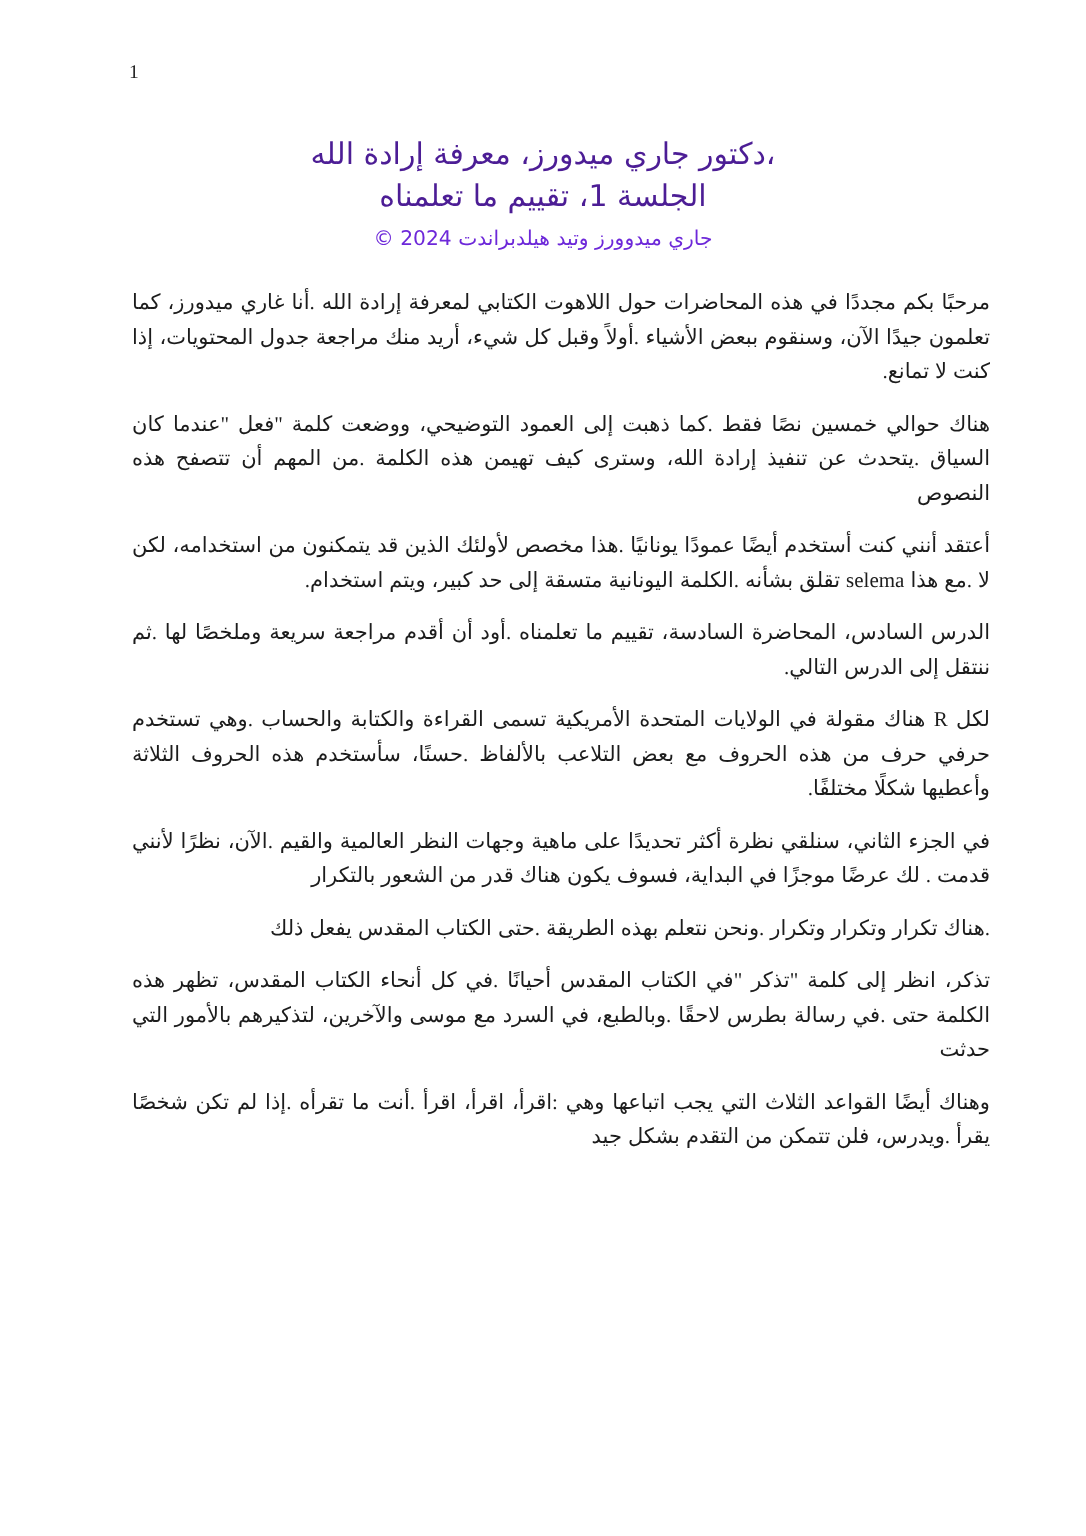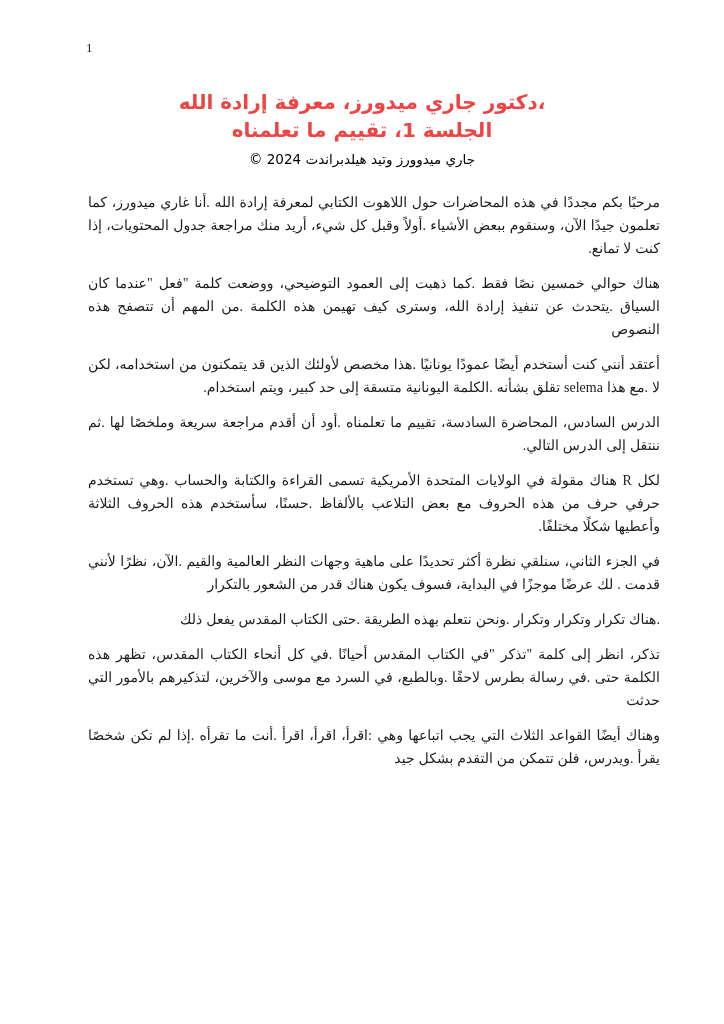--- a/index.html
+++ b/index.html
@@ -22,30 +22,30 @@
     font-size: 13px;
     color: #222;
   }
   .doc-header {
     direction: rtl;
     text-align: center;
     padding-top: 88px;
   }
   .doc-title {
     font-size: 20px;
-    font-weight: 700;
+    font-weight: 400;
     line-height: 1.4;
     margin: 0;
-    color: #ef4444;
+    color: #4c1d95;
   }
   .doc-byline {
     font-size: 13.5px;
     font-weight: 400;
     margin-top: 7px;
-    color: #000000;
+    color: #6d28d9;
   }
   .doc-body {
     direction: rtl;
     box-sizing: border-box;
     padding: 24px 64px 0 88px;
     font-family: Liberation Serif, serif;
   }
   .doc-body p {
     margin: 0 0 12px 0;
     font-size: 14px;

